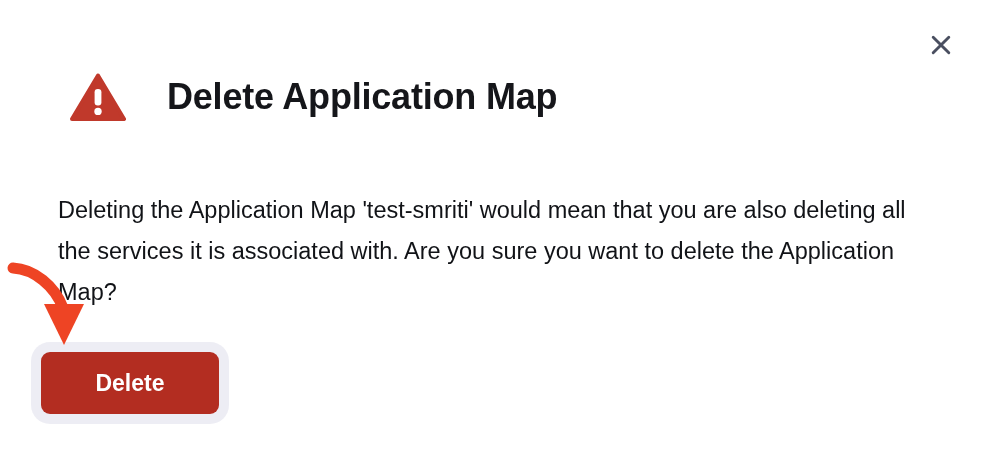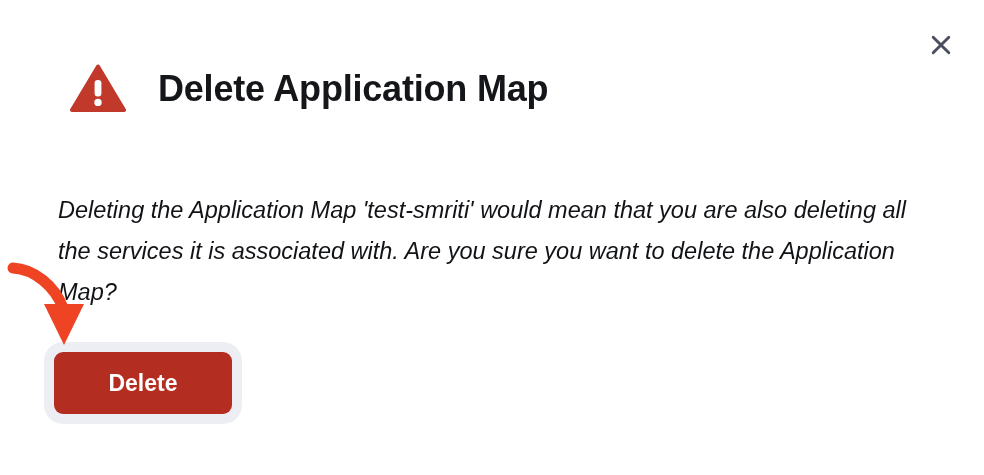--- a/index.html
+++ b/index.html
@@ -51,41 +51,40 @@
     height: 49px;
     flex: none;
     display: block;
   }
   .dialog-title {
     font-size: 36px;
     font-weight: bold;
     color: #15161a;
     letter-spacing: -0.2px;
     line-height: 1;
-    margin: 6px;
+    margin: 15px;
     white-space: nowrap;
   }
 
   
   .dialog-body {
     position: absolute;
     left: 58px;
     top: 166px;
     width: 880px;
     font-size: 23.5px;
     line-height: 41px;
     color: #111317;
     font-weight: normal;
-    font-style: italic;
   }
 
   
   .dialog-actions {
     position: absolute;
-    left: 54px;
+    left: 41px;
     top: 352px;
     display: flex;
     align-items: center;
     gap: 19px;
   }
 
   .btn {
     border: none;
     font-family: "Liberation Sans", sans-serif;
     font-size: 23px;

